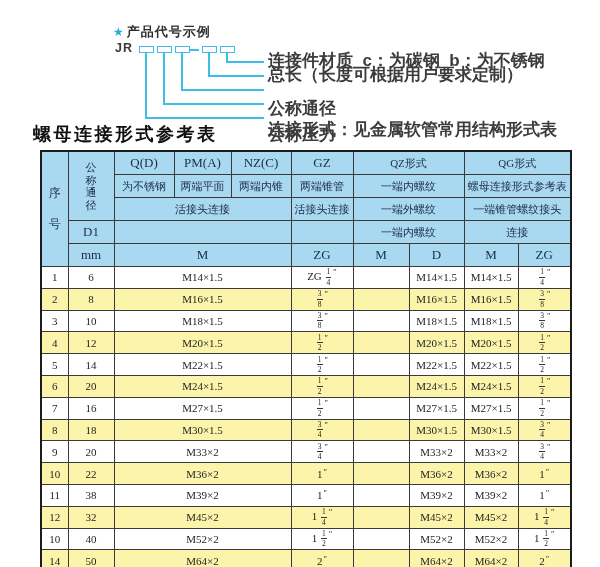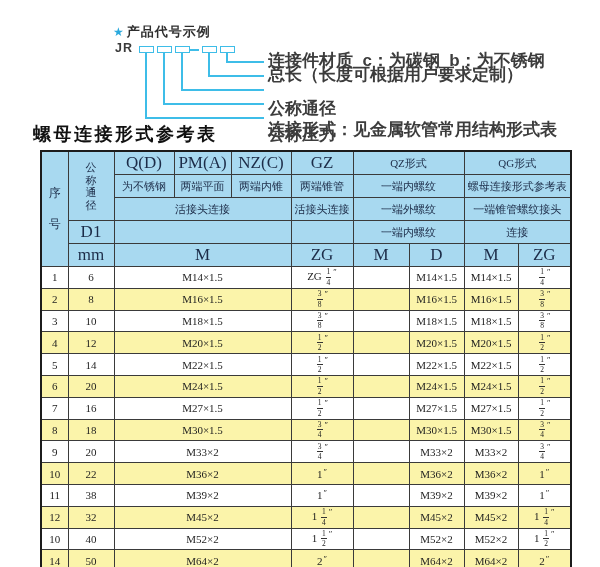--- a/index.html
+++ b/index.html
@@ -19,21 +19,21 @@
 
   
   .table-title{position:absolute;left:33px;top:122px;margin:0;font-family:"Liberation Serif","DejaVu Serif",serif;
                font-size:18px;font-weight:bold;color:#111;letter-spacing:2.5px;}
 
   
   table.ref{position:absolute;left:40px;top:150px;width:530px;border-collapse:collapse;table-layout:fixed;
             border:2px solid #1c1c1c;font-family:"Liberation Serif","DejaVu Serif",serif;}
   .ref th,.ref td{border:1px solid #3a3a3a;text-align:center;vertical-align:middle;padding:0;overflow:hidden;}
   .ref thead th{background:#a8d9f0;color:#1c2c48;font-weight:normal;font-size:11px;height:22px;line-height:12px;}
-  .ref thead th.lat{font-size:17px;}
+  .ref thead th.lat{font-size:13px;}
   .ref tbody td{background:#ffffff;font-size:11px;height:20.8px;color:#1e1e1e;}
   .ref tbody tr.alt td{background:#fbf4aa;}
   .vwrap{display:flex;flex-direction:column;align-items:center;justify-content:center;height:100%;}
   .vwrap span{display:block;line-height:13px;}
   .vwrap.seq span{line-height:13px;margin:9px 0;font-size:12px;}
   .vwrap.dn span{line-height:12.5px;font-size:11px;}
 
   
   .fr{display:inline-flex;flex-direction:column;vertical-align:middle;line-height:1;font-size:7.5px;margin:0 1px;}
   .fr .nu{border-bottom:1px solid #333;padding:0 1px 1px;}

